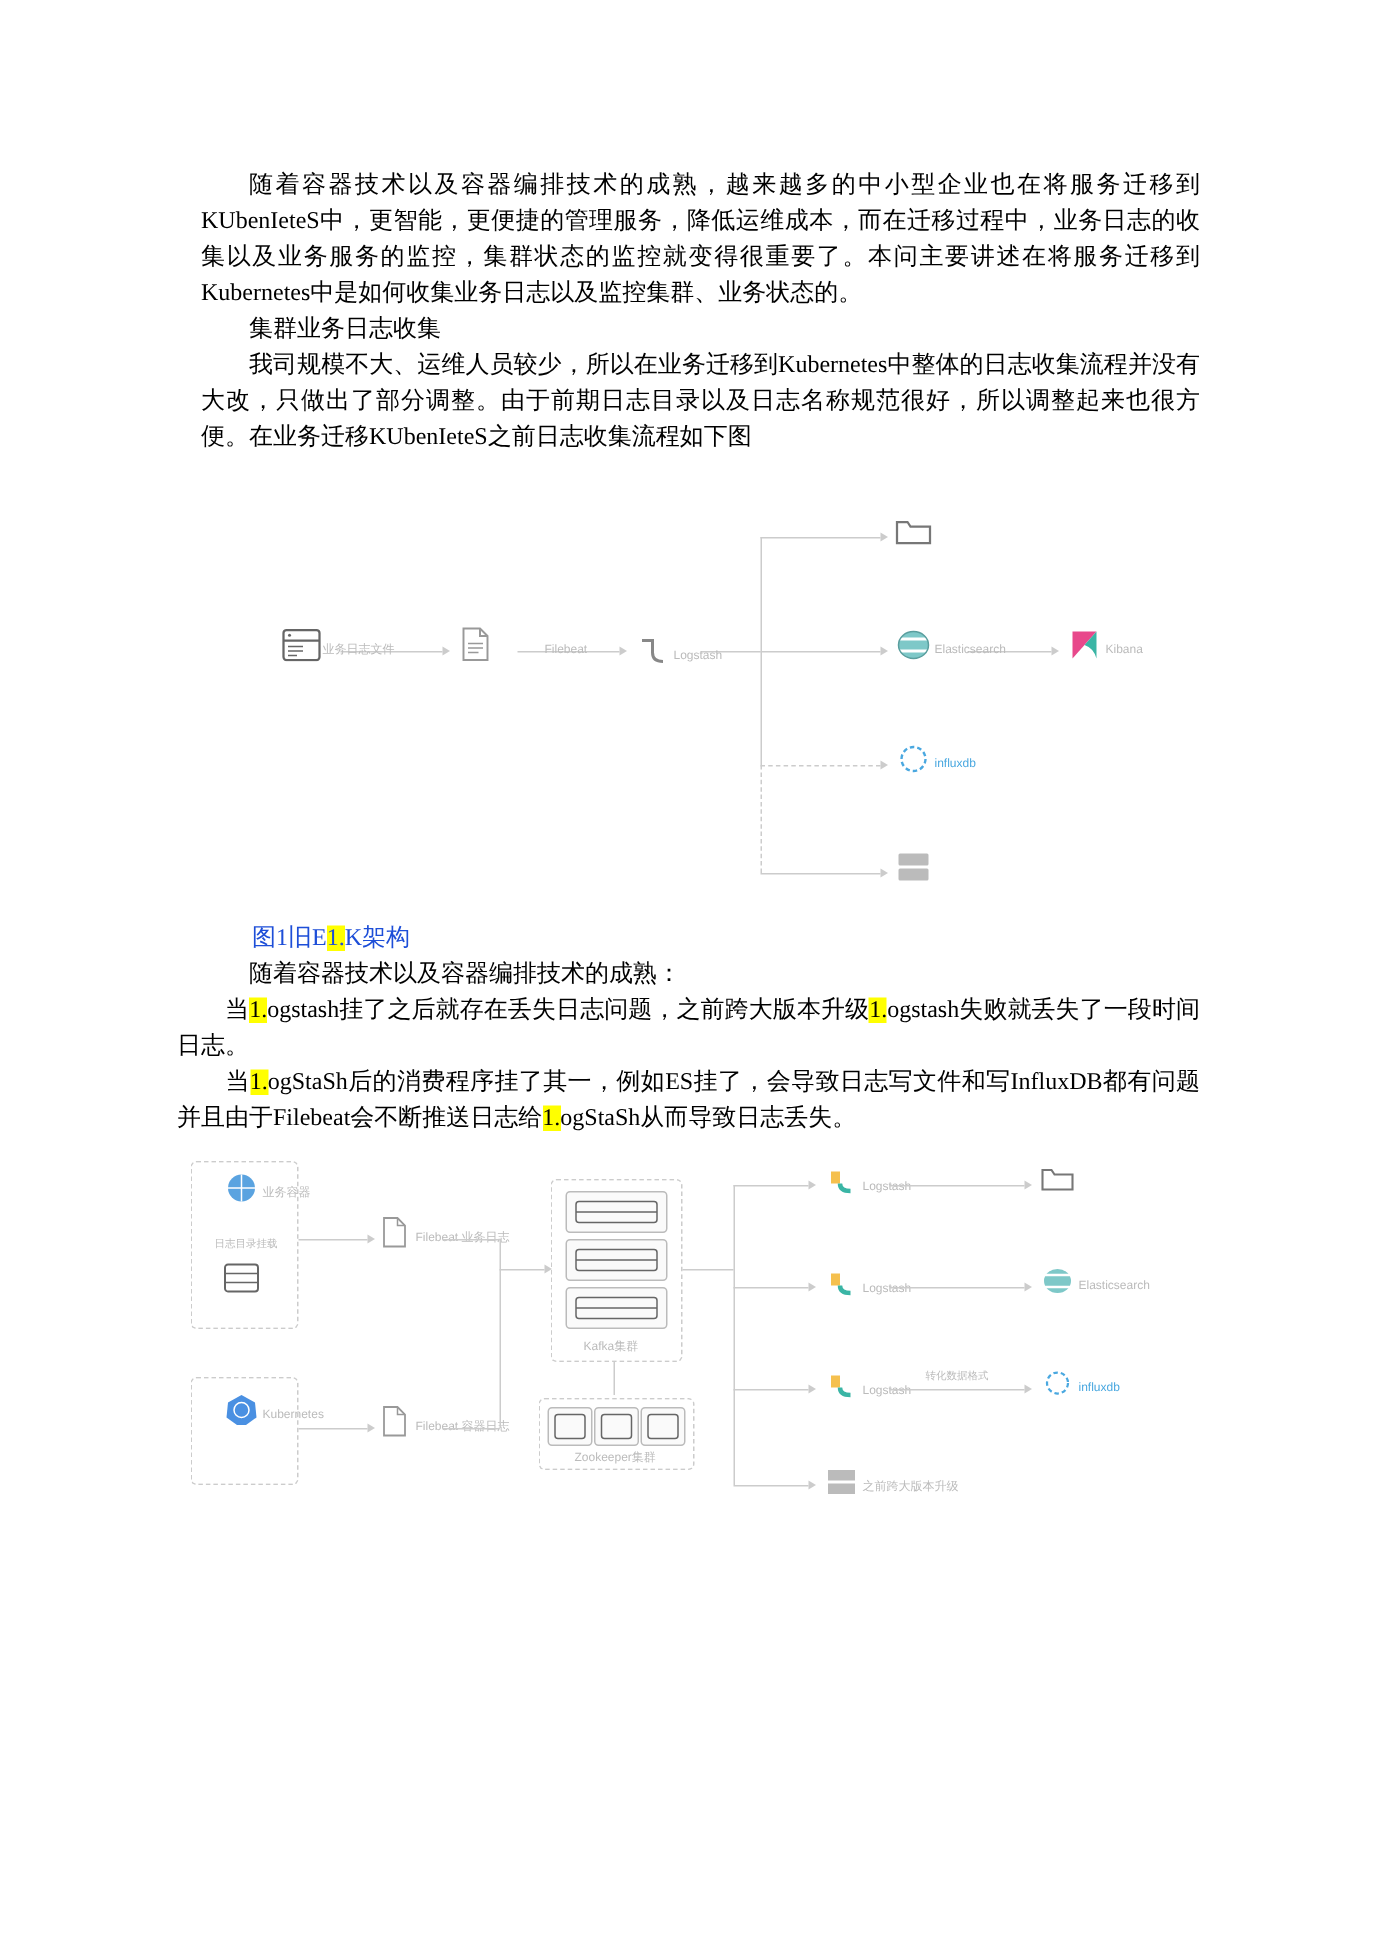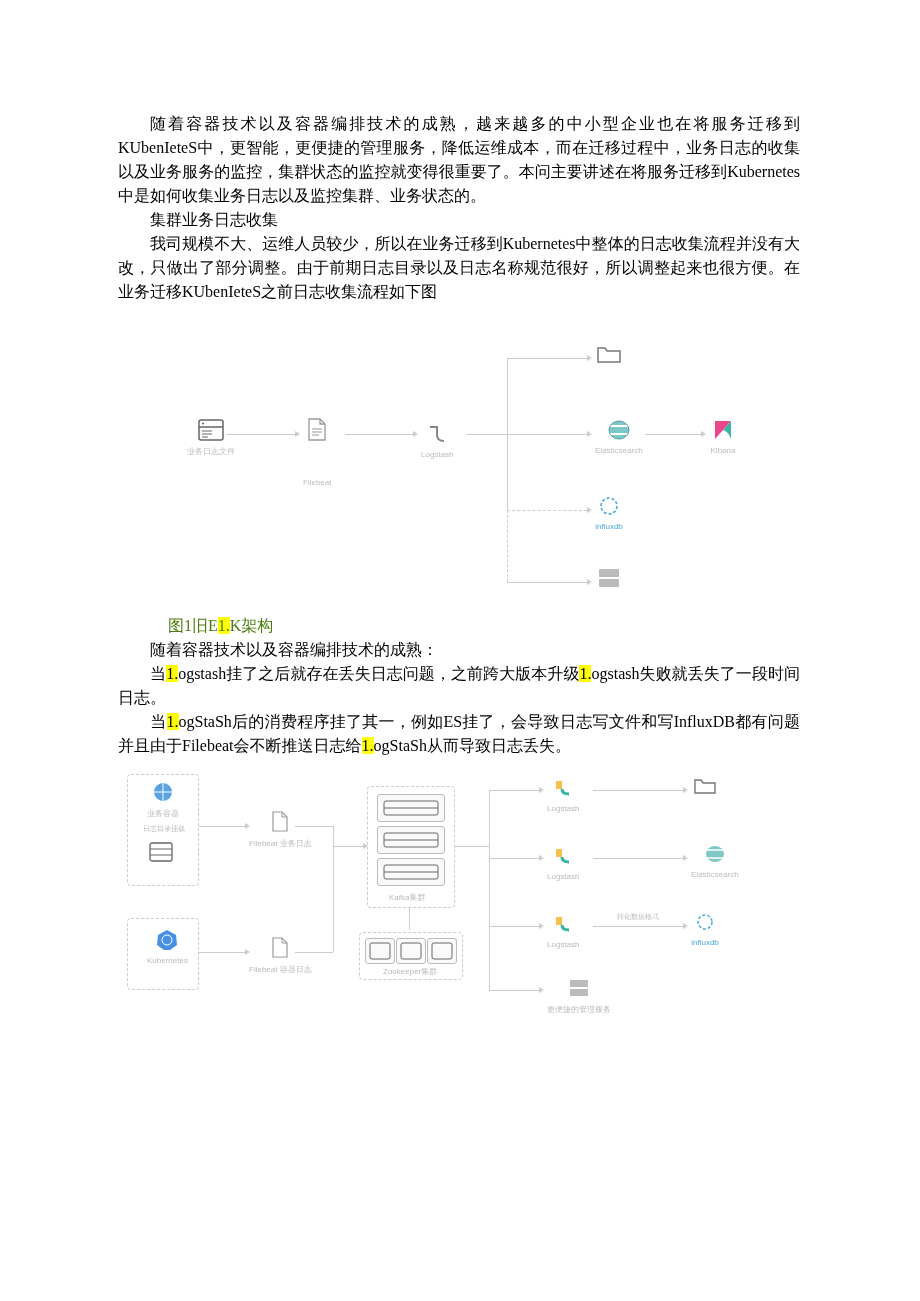--- a/index.html
+++ b/index.html
@@ -15,39 +15,40 @@
   }
   .para {
     font-size: 16px;
     line-height: 24px;
     color: #000000;
     text-align: justify;
     margin: 0;
   }
   .indent {
     text-indent: 2em;
+    margin-left: 16px;
   }
   .hl {
     background: #ffff00;
   }
   .diagram-wrap {
     width: 100%;
     margin: 30px 0 10px 0;
     display: flex;
     justify-content: center;
   }
   .diagram1 {
     width: 560px;
     height: 270px;
     position: relative;
   }
   .node {
     position: absolute;
     display: flex;
-    flex-direction: column;
+    flex-direction: row;
     align-items: center;
     font-size: 8px;
     color: #bbbbbb;
     font-family: Arial, sans-serif;
   }
   .node .icon {
     width: 28px;
     height: 24px;
     display: flex;
     align-items: center;
@@ -77,21 +78,21 @@
   .arrow-r {
     position: absolute;
     width: 0; height: 0;
     border-top: 3px solid transparent;
     border-bottom: 3px solid transparent;
     border-left: 5px solid #cccccc;
   }
   .caption {
     font-size: 16px;
     line-height: 24px;
-    color: #4d7c0f;
+    color: #1d4ed8;
     margin: 6px 0 0 50px;
   }
   .caption2 {
     font-size: 16px;
     line-height: 24px;
     color: #000000;
     margin: 8px 0 0 0;
   }
   .diagram2 {
     width: 680px;
@@ -401,21 +402,21 @@
           </div>
         <div class="label">Logstash</div>
       </div>
       <div class="node" style="left:428px; top:208px;">
         <div class="icon">
             <svg width="22" height="20">
               <rect x="2" y="2" width="18" height="7" fill="#bbb"></rect>
               <rect x="2" y="11" width="18" height="7" fill="#bbb"></rect>
             </svg>
           </div>
-        <div class="label">更便捷的管理服务</div>
+        <div class="label">之前跨大版本升级</div>
       </div>
 
       <div class="conn" style="left:474px; top:22px; width:90px;"></div>
         <div class="arrow-r" style="left:564px; top:19px;"></div>
       <div class="conn" style="left:474px; top:90px; width:90px;"></div>
         <div class="arrow-r" style="left:564px; top:87px;"></div>
       <div class="conn" style="left:474px; top:158px; width:90px;"></div>
         <div class="arrow-r" style="left:564px; top:155px;"></div>
       <div class="node" style="left:498px; top:144px; font-size:7px;">
         <div class="label">转化数据格式</div>

